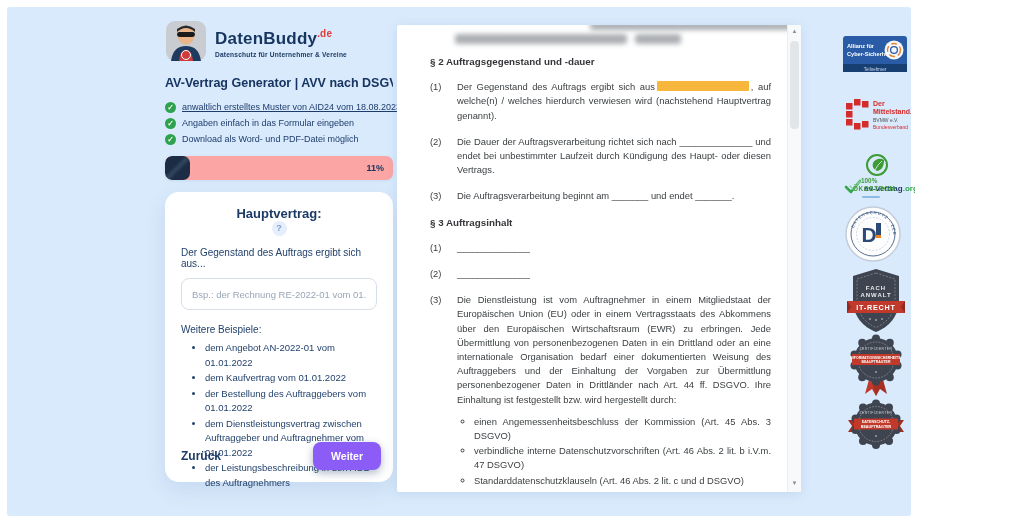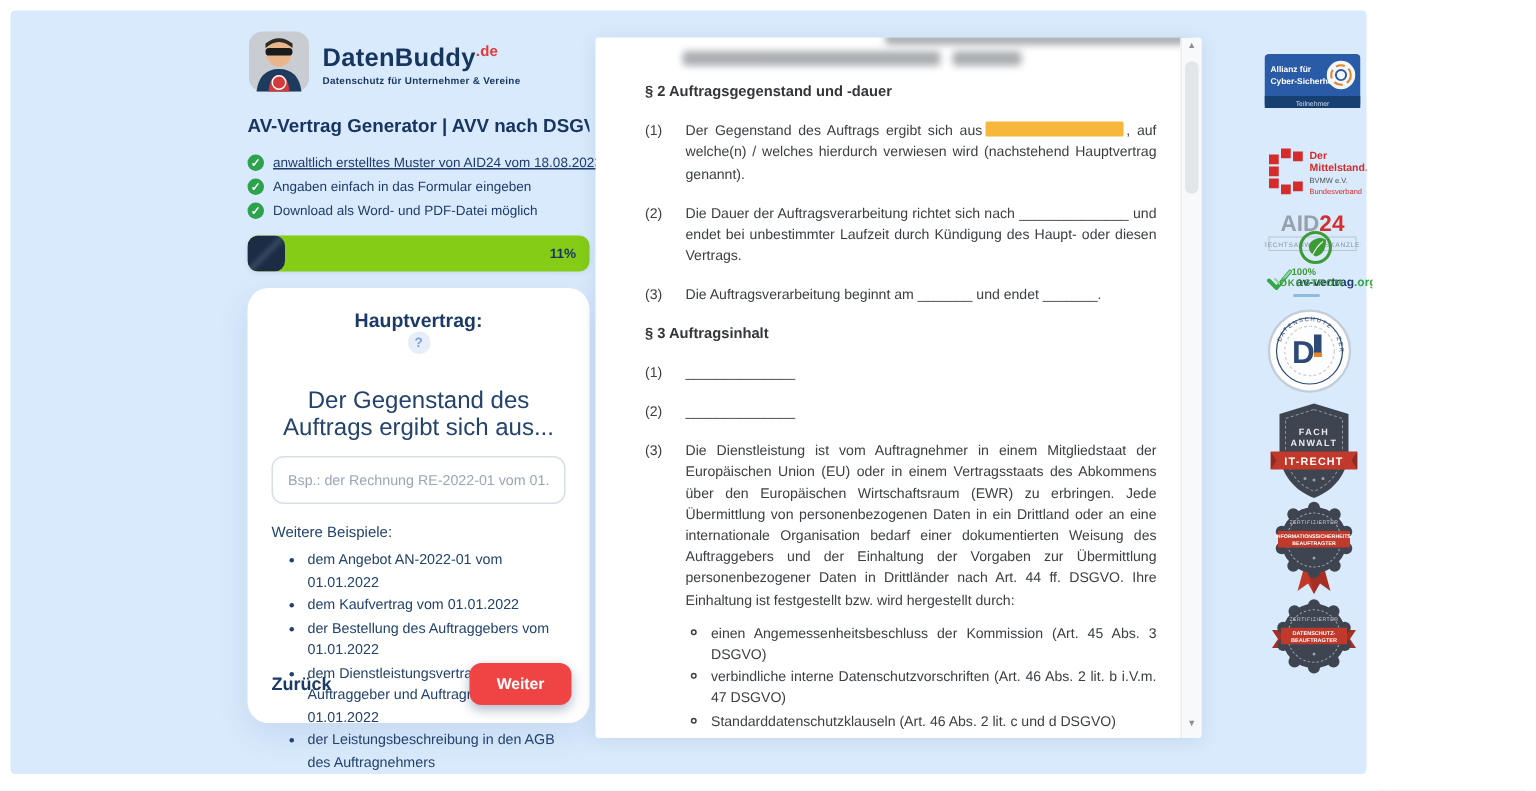--- a/index.html
+++ b/index.html
@@ -12,38 +12,38 @@
   .logo-row{display:flex;align-items:center;gap:8px;}
   .logo-text .brand{font-size:17px;font-weight:bold;color:#16365f;letter-spacing:.2px;}
   .logo-text .brand .tld{color:#e03a3a;font-size:10px;vertical-align:super;font-weight:bold;}
   .logo-text .tagline{font-size:6.6px;font-weight:bold;color:#16365f;margin-top:2px;letter-spacing:.2px;}
   .side-title{margin-top:10px;font-size:12.5px;font-weight:bold;color:#173560;white-space:nowrap;overflow:hidden;width:228px;}
   .features{margin-top:9px;}
   .feat{display:flex;align-items:center;gap:6px;height:16px;font-size:9px;color:#1e3c6b;white-space:nowrap;}
   .fcheck{flex:0 0 11px;width:11px;height:11px;border-radius:50%;background:#2ca24c;color:#fff;font-size:8px;line-height:11px;text-align:center;font-weight:bold;}
   .feat.link .ftext{text-decoration:underline;cursor:pointer;}
   .neu-badge{flex:0 0 auto;background:#f7c843;color:#173560;font-size:8.5px;font-weight:bold;padding:1px 4px;border-radius:3px;}
-  .progress{margin-top:9px;height:24px;background:#84cc16;border-radius:7px;position:relative;overflow:hidden;box-shadow:0 1px 3px rgba(40,80,140,.10);}
+  .progress{margin-top:9px;height:24px;background:#fca5a5;border-radius:7px;position:relative;overflow:hidden;box-shadow:0 1px 3px rgba(40,80,140,.10);}
   .progress .fill{position:absolute;left:0;top:0;bottom:0;width:11%;background:linear-gradient(135deg,#1b2c44 0%,#1b2c44 38%,#32465f 50%,#1b2c44 62%);border-radius:7px;}
   .progress .pct{position:absolute;right:9px;top:0;line-height:24px;font-size:9px;font-weight:bold;color:#173560;}
 
   
   .card{position:absolute;left:165px;top:192px;width:228px;height:290px;background:#fff;border-radius:14px;box-shadow:0 8px 22px rgba(30,70,130,.10);box-sizing:border-box;padding:14px 16px;}
   .card-head{display:flex;justify-content:space-between;align-items:center;flex-direction:column;}
   .card-title{font-size:13px;font-weight:bold;color:#1c3a66;}
   .help{width:15px;height:15px;border-radius:50%;background:#e6eefb;color:#7fa0cc;font-size:9px;font-weight:bold;text-align:center;line-height:15px;cursor:pointer;}
-  .card-q{margin-top:23px;font-size:16px;color:#23426d;text-align:center;}
+  .card-q{margin-top:11px;font-size:10px;color:#23426d;}
   .card-input{margin-top:9px;width:100%;box-sizing:border-box;height:32px;border:1px solid #d8dee8;border-radius:8px;padding:0 10px;font-size:9.5px;font-family:"Liberation Sans",sans-serif;color:#23426d;outline:none;}
   .card-input::placeholder{color:#9aa6b6;}
   .examples-label{margin-top:14px;font-size:10px;color:#23426d;}
   .examples{margin:6px 0 0 0;padding-left:24px;}
   .examples li{font-size:9.5px;line-height:14.5px;color:#23426d;margin-bottom:1px;}
   .card-footer{position:absolute;left:16px;right:12px;bottom:12px;display:flex;justify-content:space-between;align-items:center;}
   .back-link{font-size:12px;font-weight:bold;color:#1c3a66;cursor:pointer;text-align:center;}
-  .next-btn{background:#ef4444;color:#fff;border:none;border-radius:8px;font-size:10.5px;font-weight:bold;padding:8px 18px;font-family:"Liberation Sans",sans-serif;cursor:pointer;box-shadow:0 3px 8px rgba(23,51,92,.35);}
+  .next-btn{background:#8b5cf6;color:#fff;border:none;border-radius:8px;font-size:10.5px;font-weight:bold;padding:8px 18px;font-family:"Liberation Sans",sans-serif;cursor:pointer;box-shadow:0 3px 8px rgba(23,51,92,.35);}
 
   
   .doc{position:absolute;left:397px;top:25px;width:404px;height:467px;background:#fff;border-radius:2px;box-shadow:0 2px 12px rgba(40,80,140,.12);overflow:hidden;}
   .doc-body{position:absolute;left:33px;right:30px;top:0;bottom:0;font-size:9.4px;line-height:14.2px;color:#3c4043;}
   .blur-bar{position:absolute;background:#8f9398;border-radius:3px;filter:blur(2.5px);opacity:.75;}
   .doc-head{font-weight:bold;color:#343639;font-size:9.8px;margin:0 0 11px 0;}
   .para{display:flex;margin:0 0 12px 0;}
   .para .num{flex:0 0 27px;}
   .para .ptxt{flex:1;text-align:justify;}
   .hl{display:inline-block;width:92px;height:10px;background:#f6b73c;border-radius:1px;vertical-align:-1px;margin:0 2px;}
@@ -208,27 +208,20 @@
         <rect x="17" y="7" width="6.5" height="6.5"></rect>
           <rect x="17" y="27" width="6.5" height="6.5"></rect>
       </g>
       <text x="28" y="12" font-size="7" font-weight="bold" fill="#d42b2b">Der</text>
       <text x="28" y="20" font-size="7" font-weight="bold" fill="#d42b2b">Mittelstand.</text>
       <text x="28" y="28" font-size="5" fill="#4a4f55">BVMW e.V.</text>
       <text x="28" y="35" font-size="5" fill="#d42b2b">Bundesverband</text>
     </svg>
   </div>
 
-  <div class="badge" style="left:843px;top:140px;">
-    <svg width="64" height="30" viewBox="0 0 64 30">
-      <text x="32" y="14" font-size="15" font-weight="bold" text-anchor="middle"><tspan fill="#97a1ac">AID</tspan><tspan fill="#d42f2f">24</tspan></text>
-      <rect x="3" y="18" width="58" height="9" fill="none" stroke="#b9c2cb" stroke-width="0.6"></rect>
-      <text x="32" y="24.6" font-size="4.4" letter-spacing="0.5" fill="#8a95a1" text-anchor="middle">RECHTSANWALTSKANZLEI</text>
-    </svg>
-  </div>
 
   <div class="badge" style="left:843px;top:178px;">
     <svg width="72" height="18" viewBox="0 0 72 18">
       <path d="M3 9 l5 5 l9 -11" fill="none" stroke="#35a84c" stroke-width="2.6" stroke-linecap="round" stroke-linejoin="round"></path>
       <path d="M7 8 l3 3 l7 -8" fill="none" stroke="#8fd3a0" stroke-width="1.4" stroke-linecap="round"></path>
       <text x="21" y="12.5" font-size="8" font-weight="bold"><tspan fill="#1d3c6b">av-vertrag</tspan><tspan fill="#35a84c">.org</tspan></text>
     </svg>
   </div>
 
   <div class="badge" style="left:850px;top:148px;width:0;height:0;"></div>

